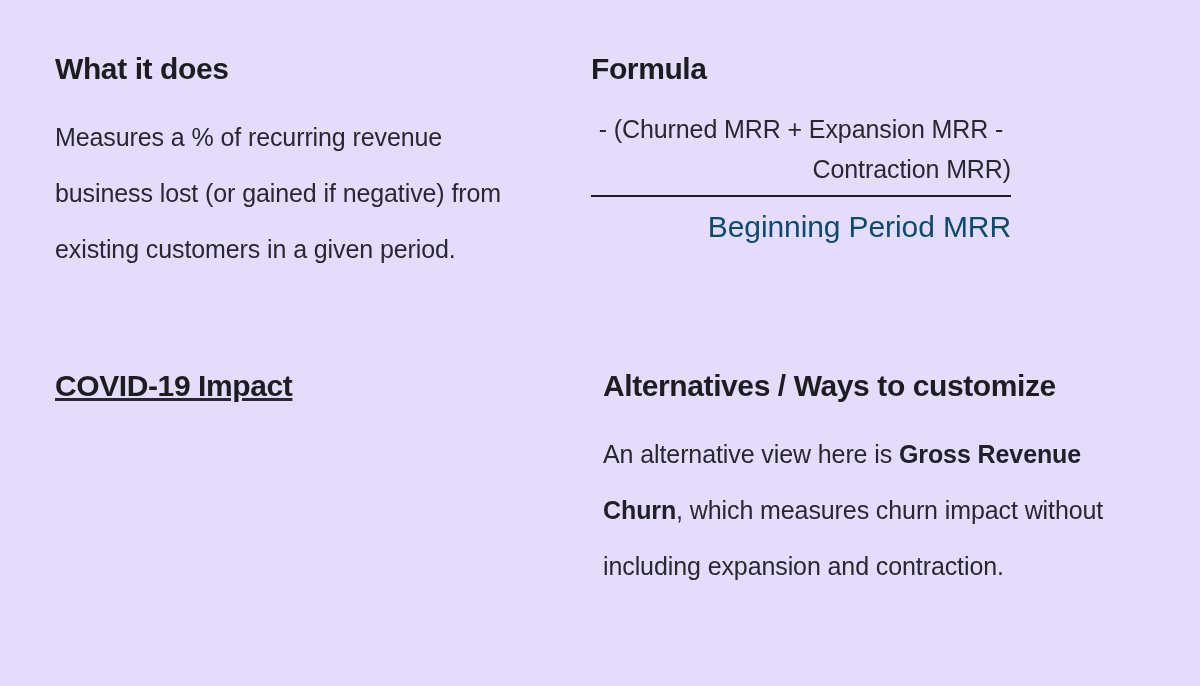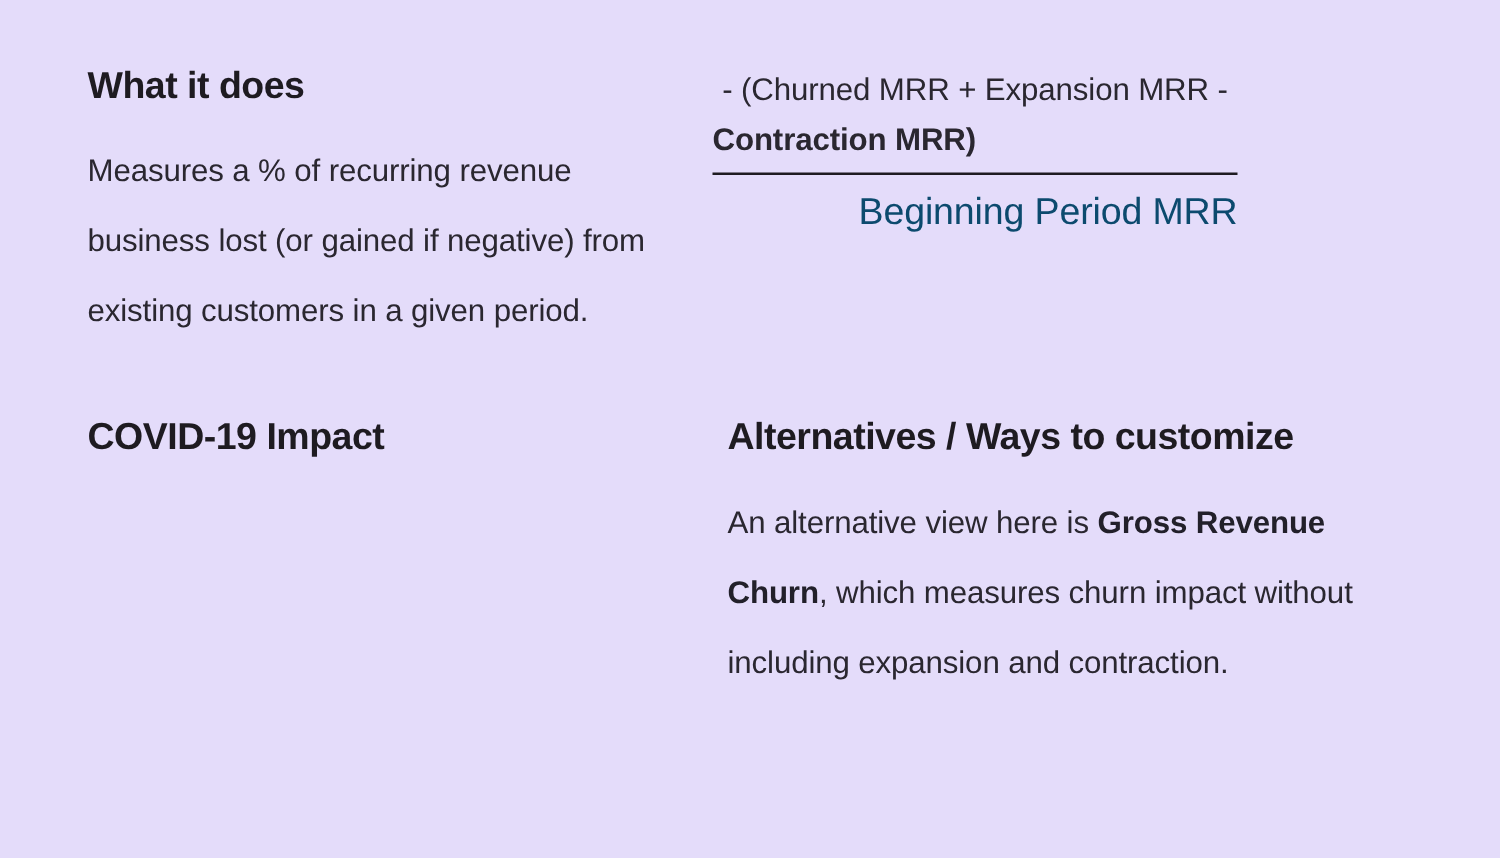--- a/index.html
+++ b/index.html
@@ -19,36 +19,37 @@
   .board {
     position: relative;
     width: 1200px;
     height: 686px;
     box-sizing: border-box;
     padding: 0;
   }
 
   .grid {
     position: absolute;
-    left: 70px;
+    left: 55px;
     top: 52px;
     width: 1064px;
     display: grid;
     grid-template-columns: 500px 564px;
     grid-template-rows: auto auto;
     column-gap: 0px;
     row-gap: 0px;
+    gap: 36px;
   }
 
   .cell {
     box-sizing: border-box;
   }
   .cell-tl { padding-right: 40px; }
   .cell-tr { padding-left: 0px; }
-  .cell-bl { padding-right: 40px; padding-top: 56px; }
+  .cell-bl { padding-right: 40px; padding-top: 56px; text-decoration: underline; }
   .cell-br { padding-left: 0px; padding-top: 56px; margin-left: 12px; }
 
   .heading {
     font-size: 30px;
     font-weight: bold;
     color: #1e1b21;
     letter-spacing: -0.4px;
     line-height: 1.1;
     margin: 0 0 24px 0;
     white-space: nowrap;
@@ -81,22 +82,21 @@
     text-align: center;
     letter-spacing: -0.1px;
     padding: 0 0 6px 0;
   }
   .formula-numerator .num-line-1 {
     display: block;
     text-align: center;
   }
   .formula-numerator .num-line-2 {
     display: block;
-    text-align: left;
-    font-weight: bold;
+    text-align: right;
   }
   .formula-bar {
     height: 2px;
     background: #1e1b21;
     width: 420px;
     margin: 0;
   }
   .formula-denominator {
     font-size: 30px;
     line-height: 40px;
@@ -111,20 +111,21 @@
 
 <div class="board">
   <div class="grid">
 
     <div class="cell cell-tl">
       <h2 class="heading">What it does</h2>
       <p class="body-text">Measures a % of recurring revenue business lost (or gained if negative) from existing customers in a given period.</p>
     </div>
 
     <div class="cell cell-tr">
+      <h2 class="heading">Formula</h2>
       <div class="formula">
         <div class="formula-numerator">
           <span class="num-line-1">- (Churned MRR + Expansion MRR -</span>
           <span class="num-line-2">Contraction MRR)</span>
         </div>
         <div class="formula-bar"></div>
         <div class="formula-denominator">Beginning Period MRR</div>
       </div>
     </div>
 

